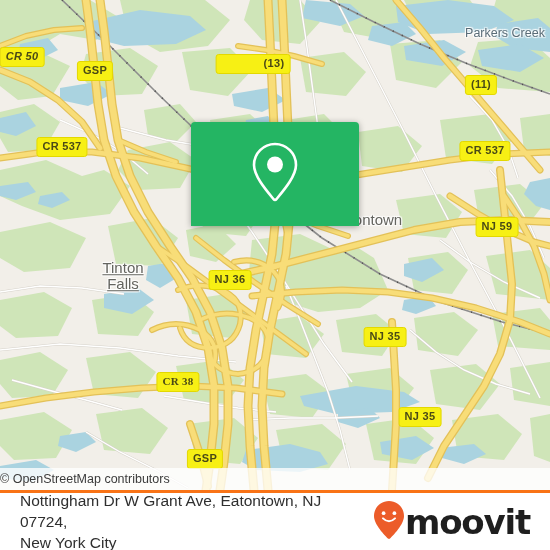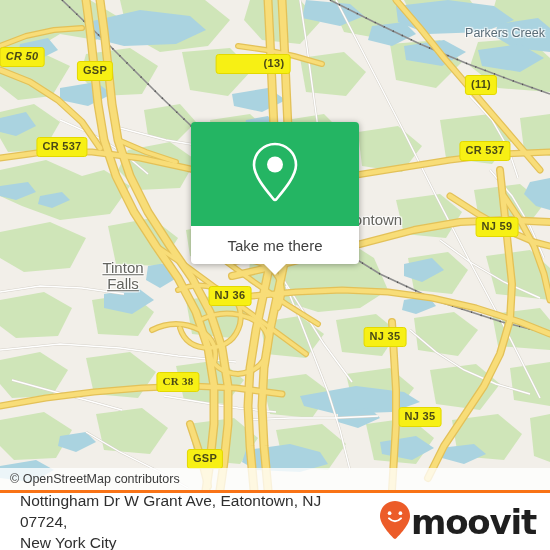--- a/index.html
+++ b/index.html
@@ -69,21 +69,20 @@
 
   
   #attribution {
     position: absolute;
     left: 0; bottom: 0;
     width: 550px; height: 22px;
     background: rgba(255,255,255,.78);
     color: #3b3b3b;
     font-size: 12.5px;
     line-height: 22px;
-    padding-left: 10px;
     z-index: 20;
     white-space: nowrap;
   }
 
   
   #popup {
     position: absolute;
     left: 191px; top: 122px;
     width: 168px;
     z-index: 30;
@@ -139,21 +138,21 @@
     padding-right: 8px;
     color: #2f2f2f;
     font-size: 15.5px;
     line-height: 21px;
     font-family: "Liberation Sans", sans-serif;
   }
   #brand {
     flex: 0 0 auto;
     display: flex;
     align-items: center;
-    padding-right: 14px;
+    padding-right: 20px;
   }
   #brand-wordmark {
     color: #1f1f1f;
     font-size: 34px;
     font-weight: bold;
     letter-spacing: -1.2px;
     line-height: 34px;
     font-family: "DejaVu Sans", sans-serif;
   }
 </style>
@@ -379,21 +378,21 @@
     </svg>
 
     <div id="shield-layer">
         <div class="shield" style="left: 22px; top: 57px; font-style: italic;">CR 50</div>
         <div class="shield" style="left: 95px; top: 71px;">GSP</div>
         <div class="shield" style="left: 253px; top: 64px; padding-left: 47px;">(13)</div>
         <div class="shield" style="left: 481px; top: 85px;">(11)</div>
         <div class="shield" style="left: 62px; top: 147px;">CR 537</div>
         <div class="shield" style="left: 485px; top: 151px;">CR 537</div>
         <div class="shield" style="left: 497px; top: 227px;">NJ 59</div>
-        <div class="shield" style="left: 230px; top: 280px; margin-top: 16px;">NJ 36</div>
+        <div class="shield" style="left: 230px; top: 280px;">NJ 36</div>
         <div class="shield" style="left: 385px; top: 337px;">NJ 35</div>
         <div class="shield" style="left: 178px; top: 382px; font-family: Liberation Serif, serif;">CR 38</div>
         <div class="shield" style="left: 420px; top: 417px;">NJ 35</div>
         <div class="shield" style="left: 205px; top: 459px;">GSP</div>
       </div>
 
     <div id="label-layer">
         <div class="place-label water" style="left: 505px; top: 15px; margin-top: 19px;">Parkers Creek</div>
         <div class="place-label" style="left: 378px; top: 220px;">ontown</div>
         <div class="place-label" style="left: 123px; top: 276px; text-decoration: underline;">Tinton
@@ -404,24 +403,20 @@
   </div>
 
   <div id="popup">
     <div id="popup-head">
       <span>
         <svg width="52" height="64" viewBox="0 0 52 64" aria-hidden="true">
           <path d="M26,4 C14.4,4 5,13.4 5,25 C5,36 17,50 24.6,59.2 C25.3,60.1 26.7,60.1 27.4,59.2 C35,50 47,36 47,25 C47,13.4 37.6,4 26,4 Z" fill="none" stroke="#ffffff" stroke-width="2.6"></path>
           <circle cx="26" cy="24.5" r="8" fill="#ffffff"></circle>
         </svg>
       </span>
-    </div>
-    <div id="popup-foot">
-      <span id="popup-foot-label">Take me there</span>
-      <span id="popup-tail"></span>
     </div>
   </div>
 
   <div id="footer">
     <div id="footer-text">
       <div>Nottingham Dr W Grant Ave, Eatontown, NJ 07724,</div>
       <div>New York City</div>
     </div>
     <div id="brand">
       <span>

